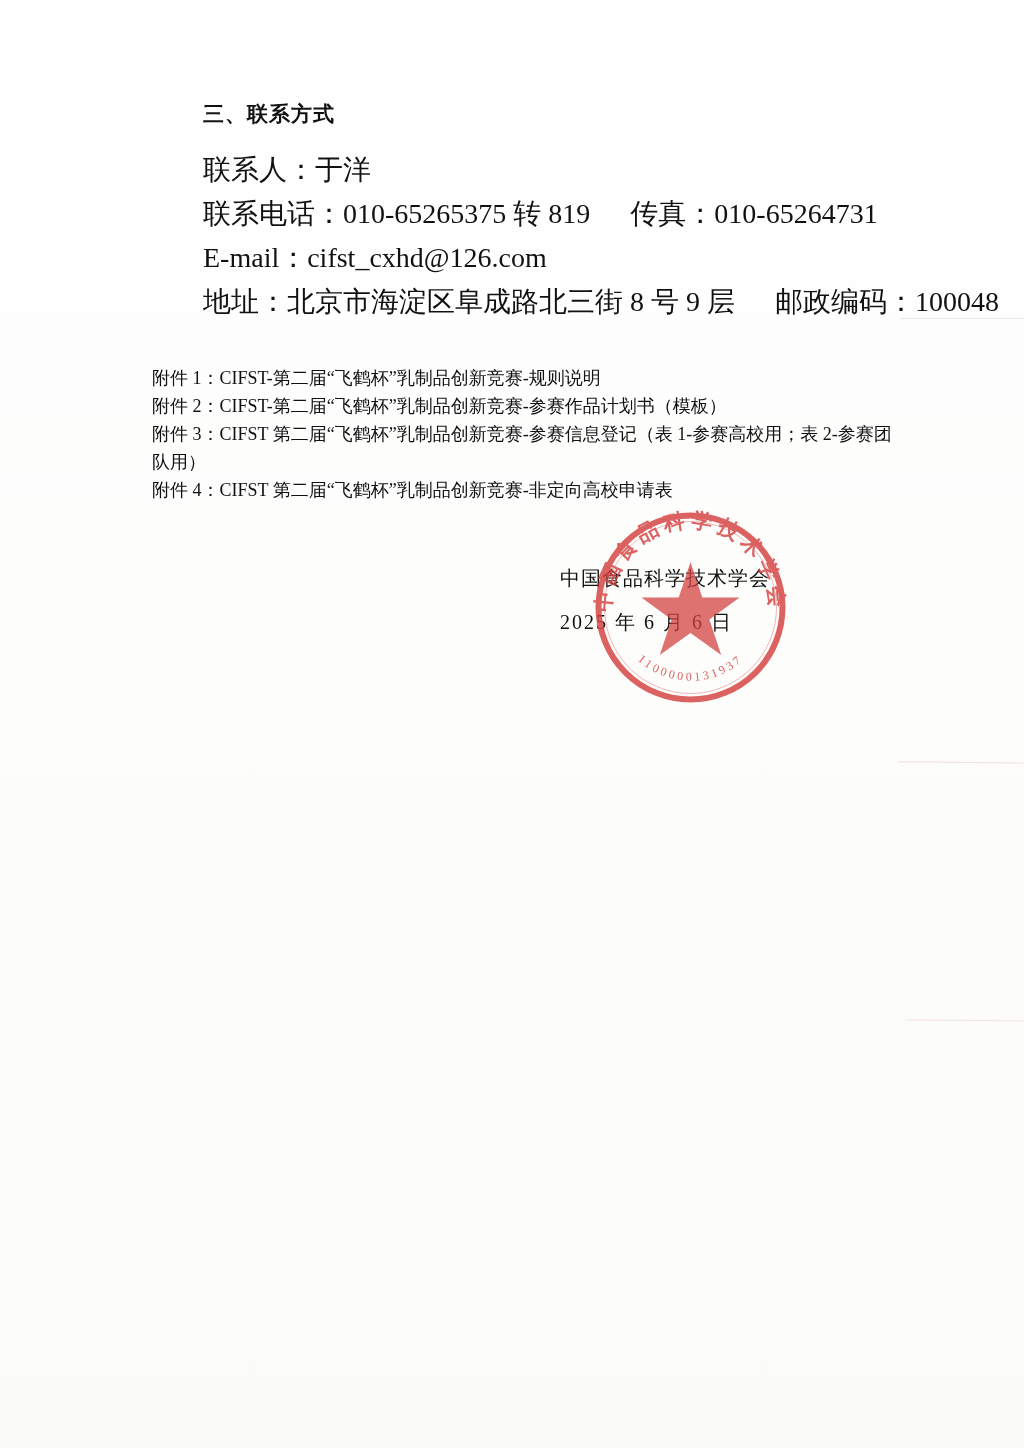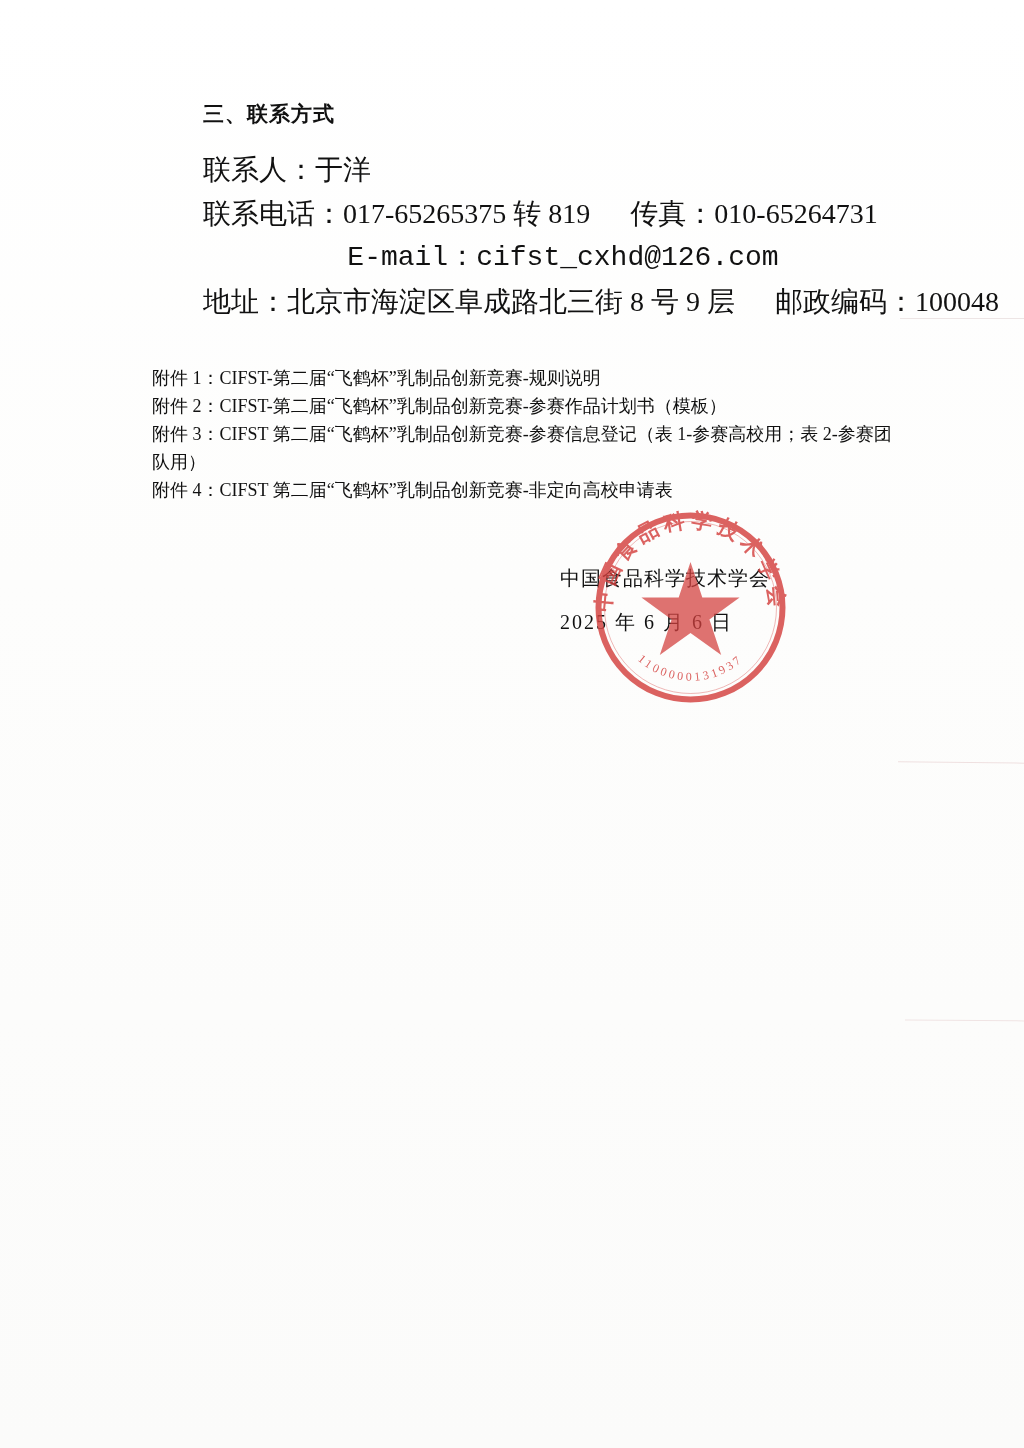--- a/index.html
+++ b/index.html
@@ -46,22 +46,21 @@
     line-height: 44px;
   }
   .contact-line {
     white-space: nowrap;
   }
   .contact-line .gap {
     display: inline-block;
     width: 40px;
   }
   .latin {
-    font-family: Liberation Mono, monospace;
-    text-align: center;
+    font-family: Liberation Serif, serif;
   }
 
   .attachments {
     position: absolute;
     left: 152px;
     top: 352px;
     width: 740px;
     font-size: 18px;
     line-height: 28px;
     margin-top: 12px;
@@ -132,21 +131,21 @@
 
 <div class="page">
   <div class="paper-tint"></div>
 
   <div class="section-title">三、联系方式</div>
 
   <div class="contact-block">
     <div class="contact-line">联系人：于洋</div>
 
     <div class="contact-line">
-      <span>联系电话：017-65265375 转 819</span><span class="gap"></span><span>传真：010-65264731</span>
+      <span>联系电话：010-65265375 转 819</span><span class="gap"></span><span>传真：010-65264731</span>
     </div>
 
     <div class="contact-line latin">E-mail：cifst_cxhd@126.com</div>
 
     <div class="contact-line">
       <span>地址：北京市海淀区阜成路北三街 8 号 9 层</span><span class="gap"></span><span>邮政编码：100048</span>
     </div>
   </div>
 
   <div class="attachments">

